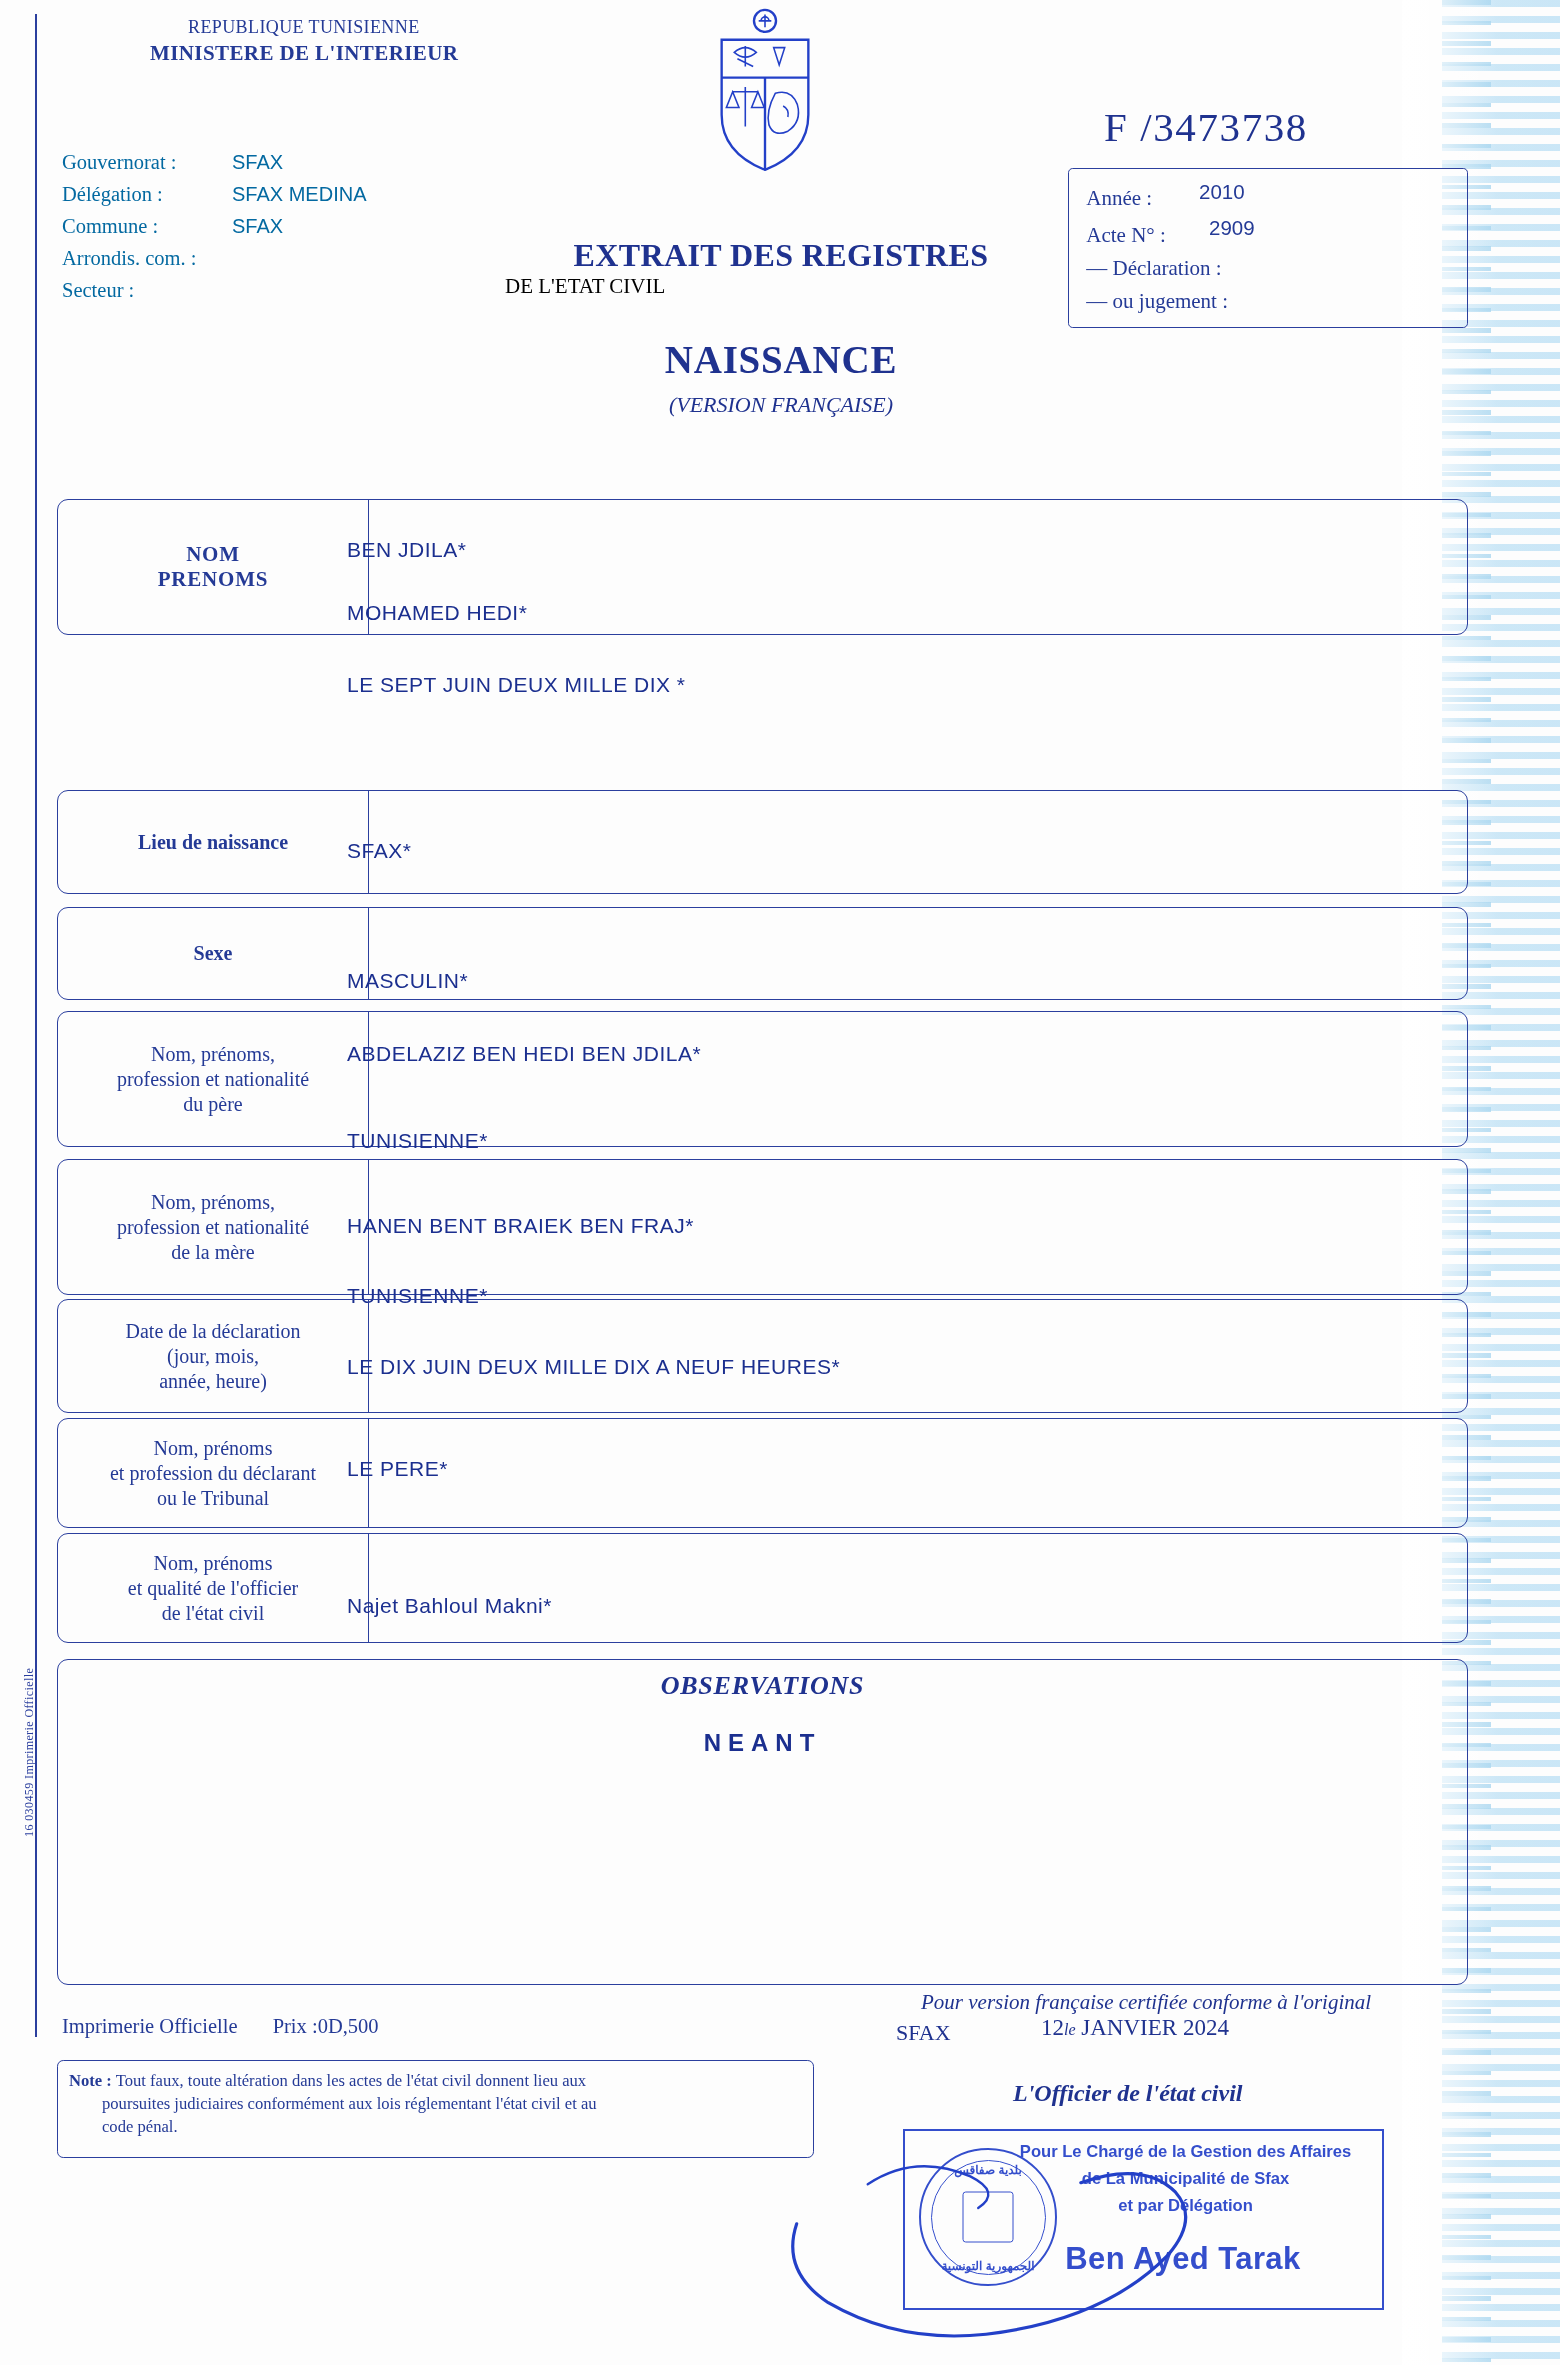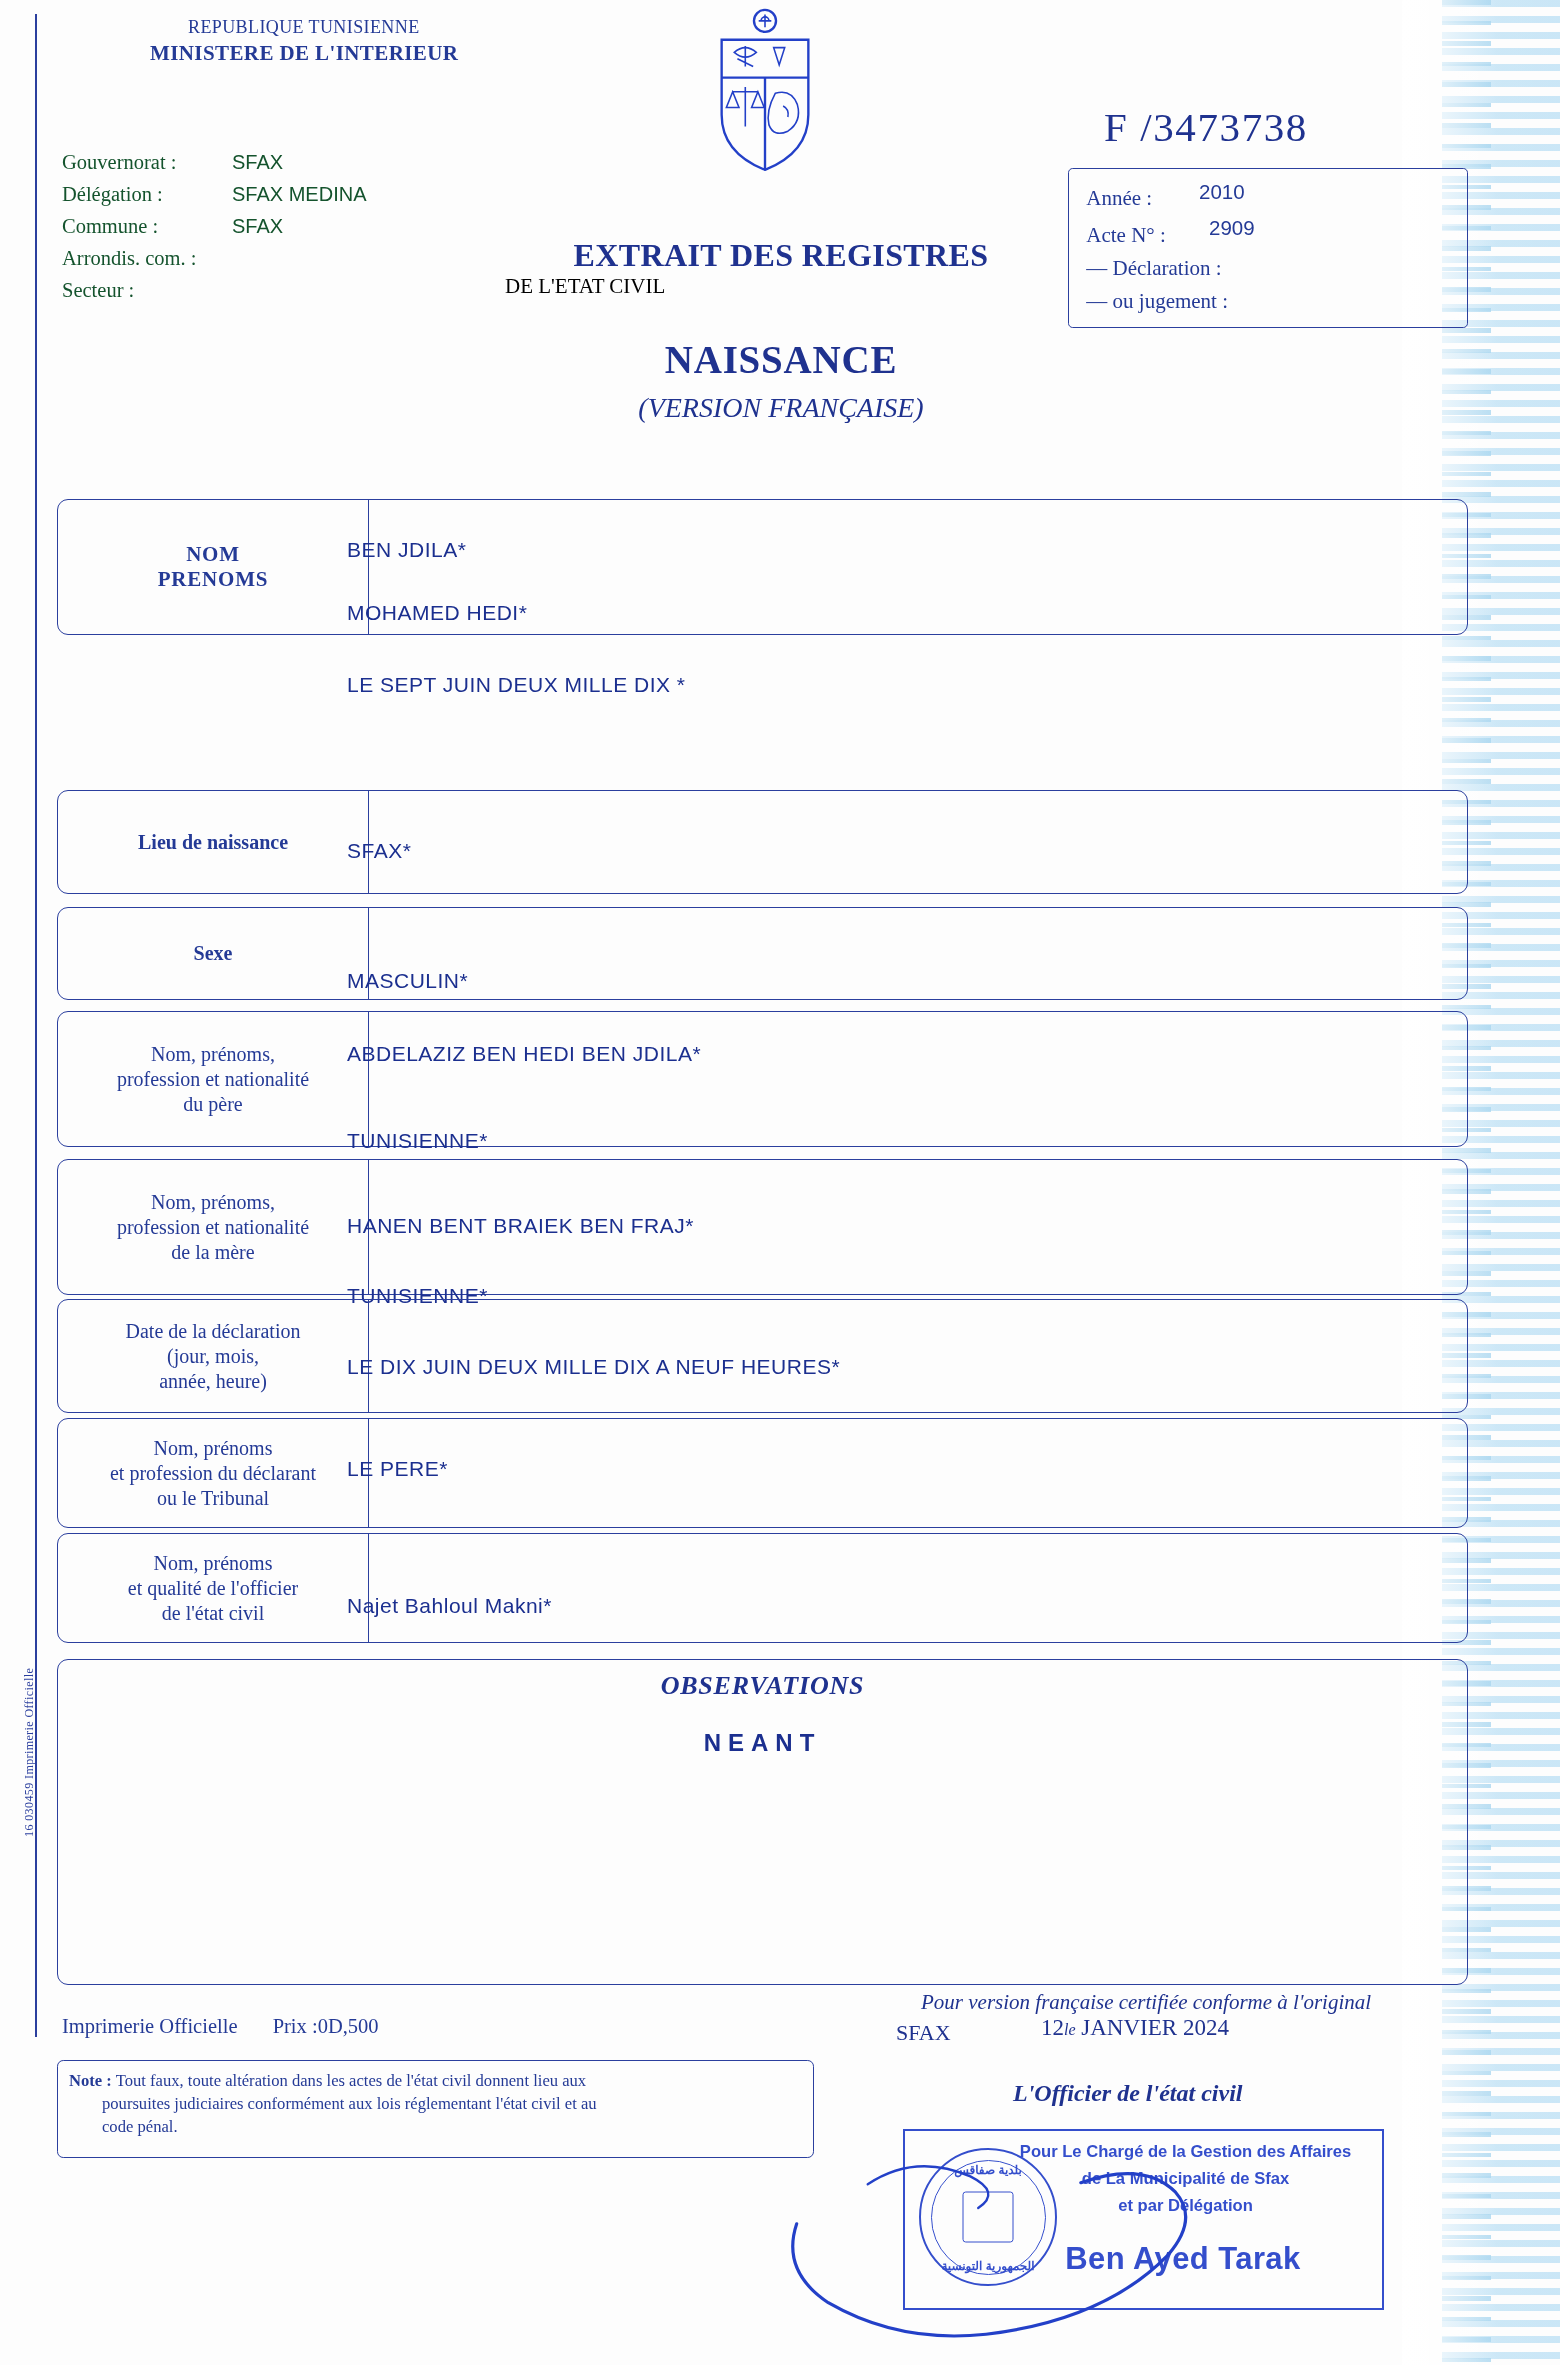--- a/index.html
+++ b/index.html
@@ -104,21 +104,21 @@
     letter-spacing: 0.4px;
     color: #243a96;
   }
 
   .admin-block {
     position: absolute;
     left: 62px;
     top: 146px;
     font-size: 20.5px;
     line-height: 32px;
-    color: #14532d;
+    color: #0369a1;
   }
   .admin-row { display: flex; }
   .admin-label { width: 170px; }
   .admin-value { font-family: "Liberation Sans", sans-serif; font-size: 20px; }
 
   
   .emblem {
     position: absolute;
     left: 698px;
     top: 8px;
@@ -156,21 +156,21 @@
     font-weight: bold;
     letter-spacing: 0.8px;
     color: #1f328f;
   }
   .title-version {
     position: absolute;
     left: 505px;
     top: 392px;
     width: 552px;
     text-align: center;
-    font-size: 28px;
+    font-size: 22px;
     font-style: italic;
     color: #1f328f;
   }
 
   .serial {
     position: absolute;
     left: 1104px;
     top: 103px;
     font-size: 41px;
     letter-spacing: 1.6px;

